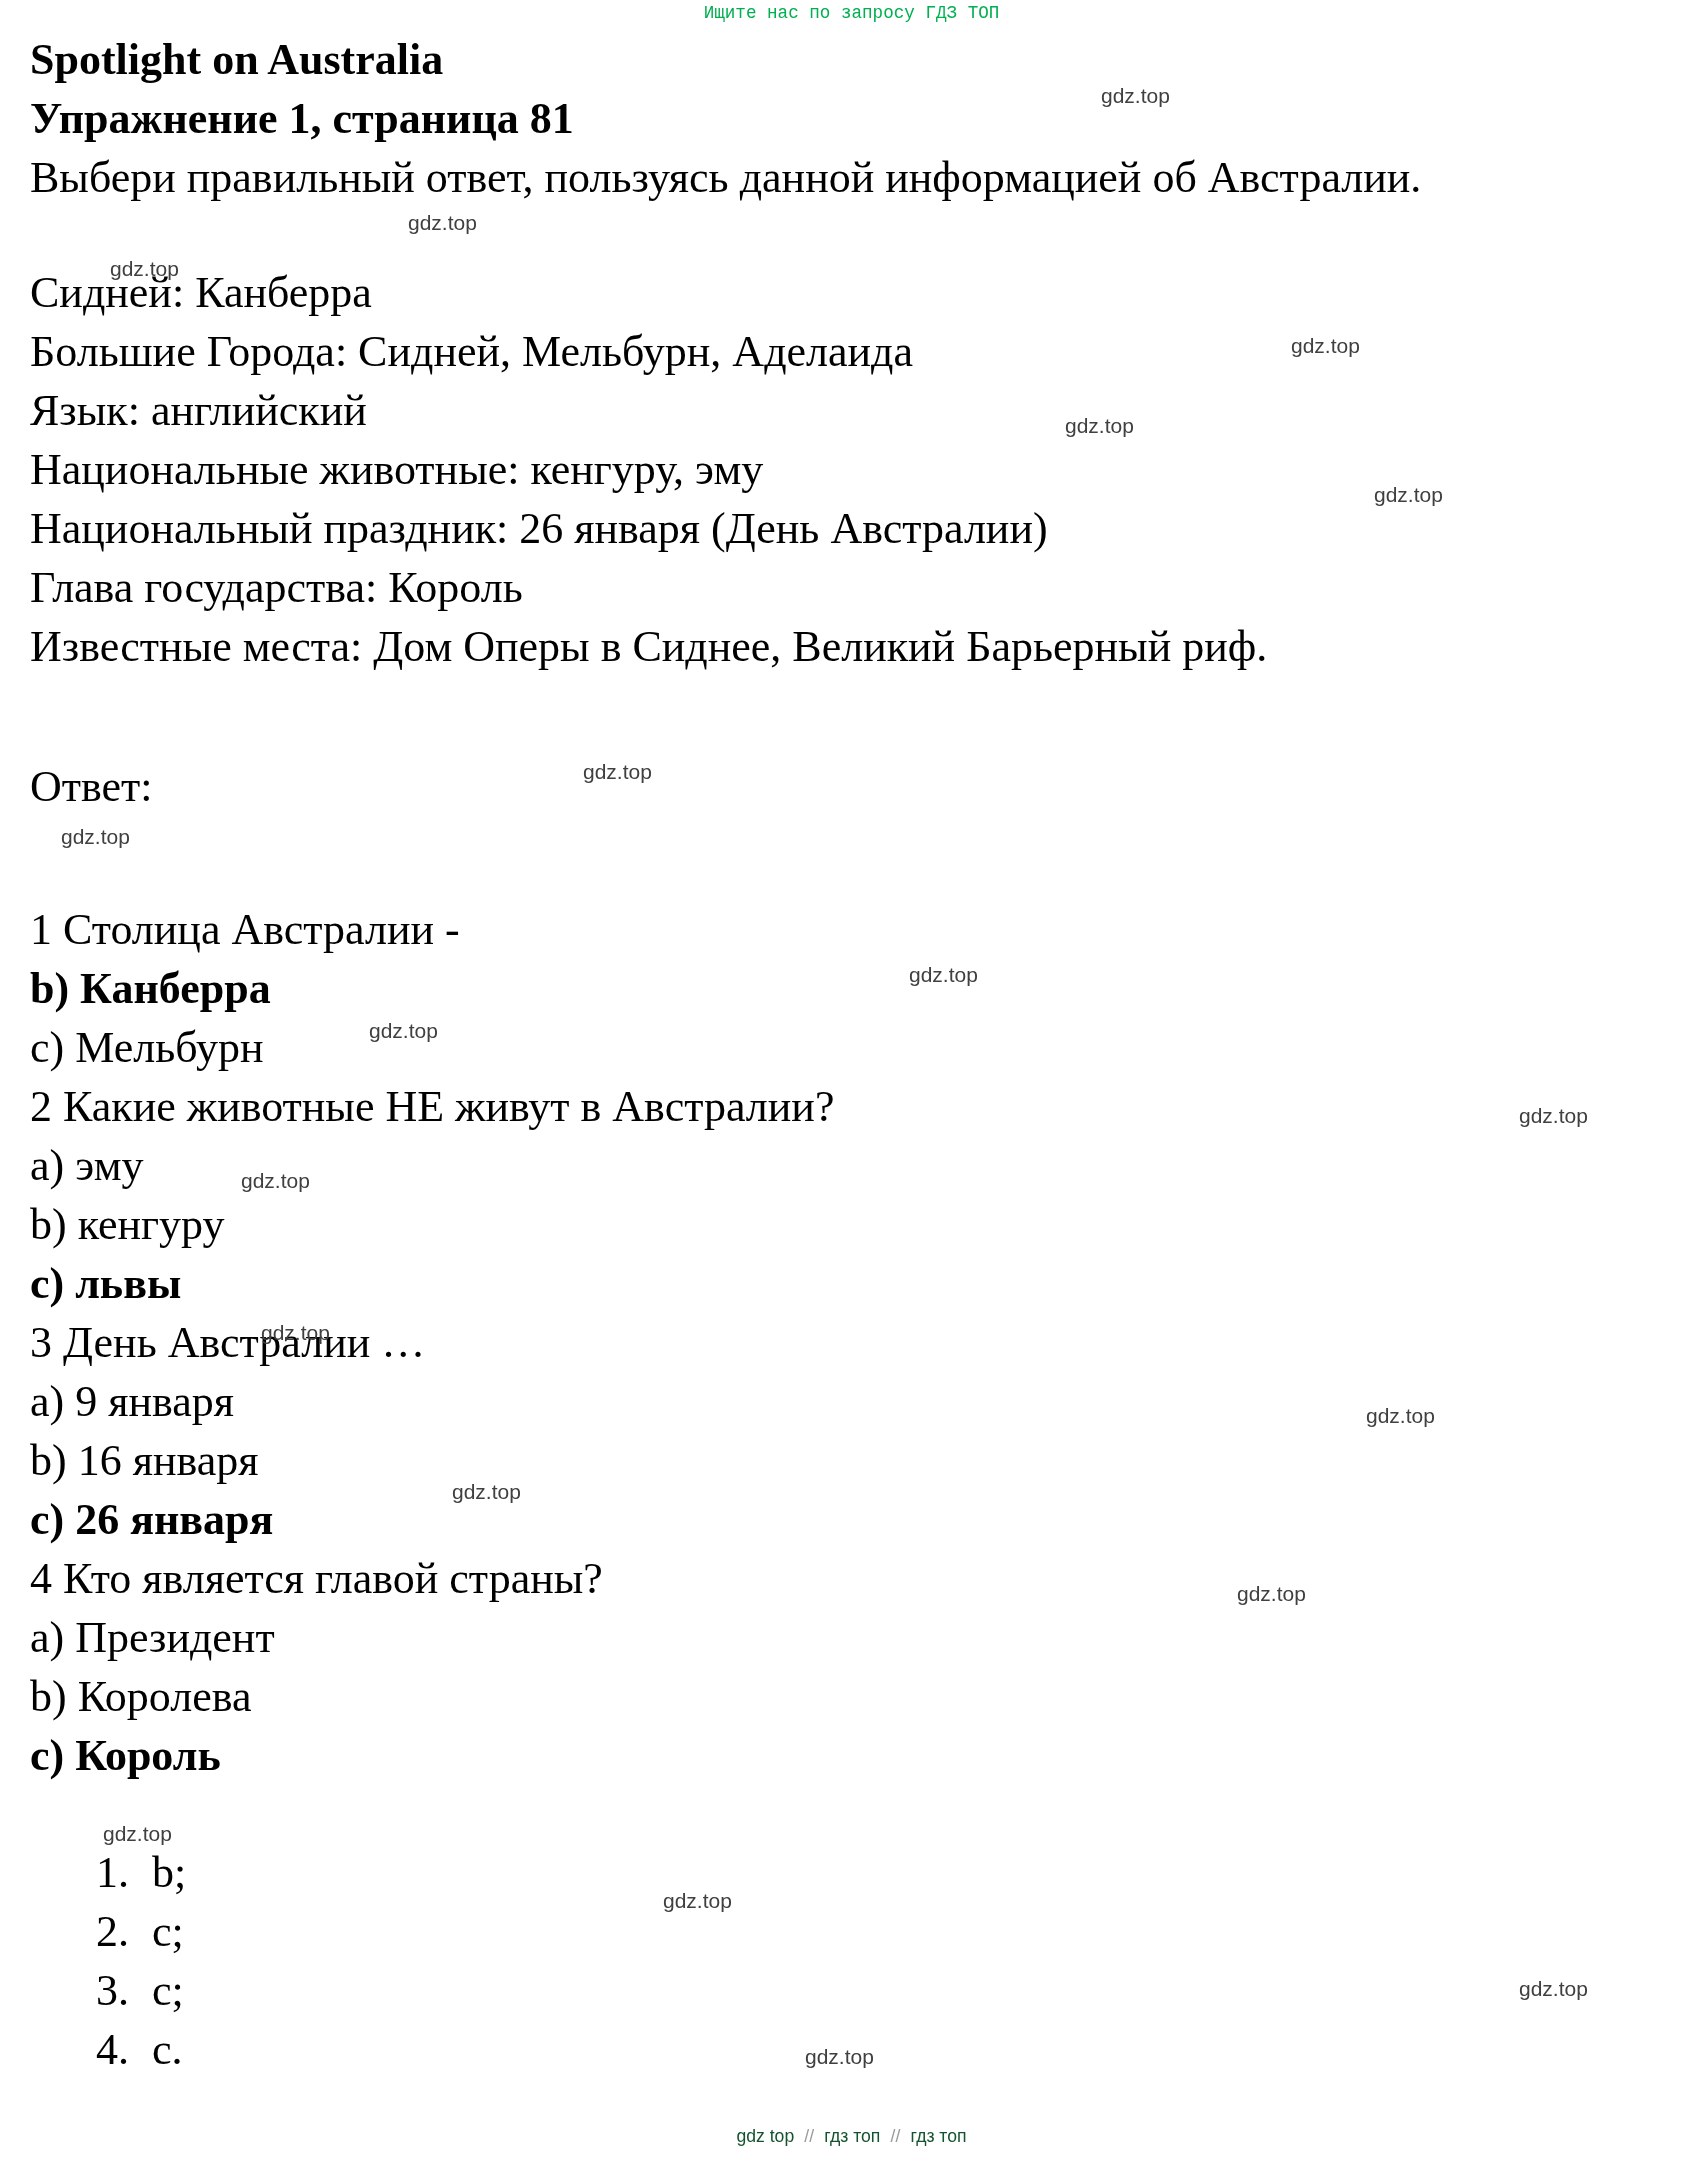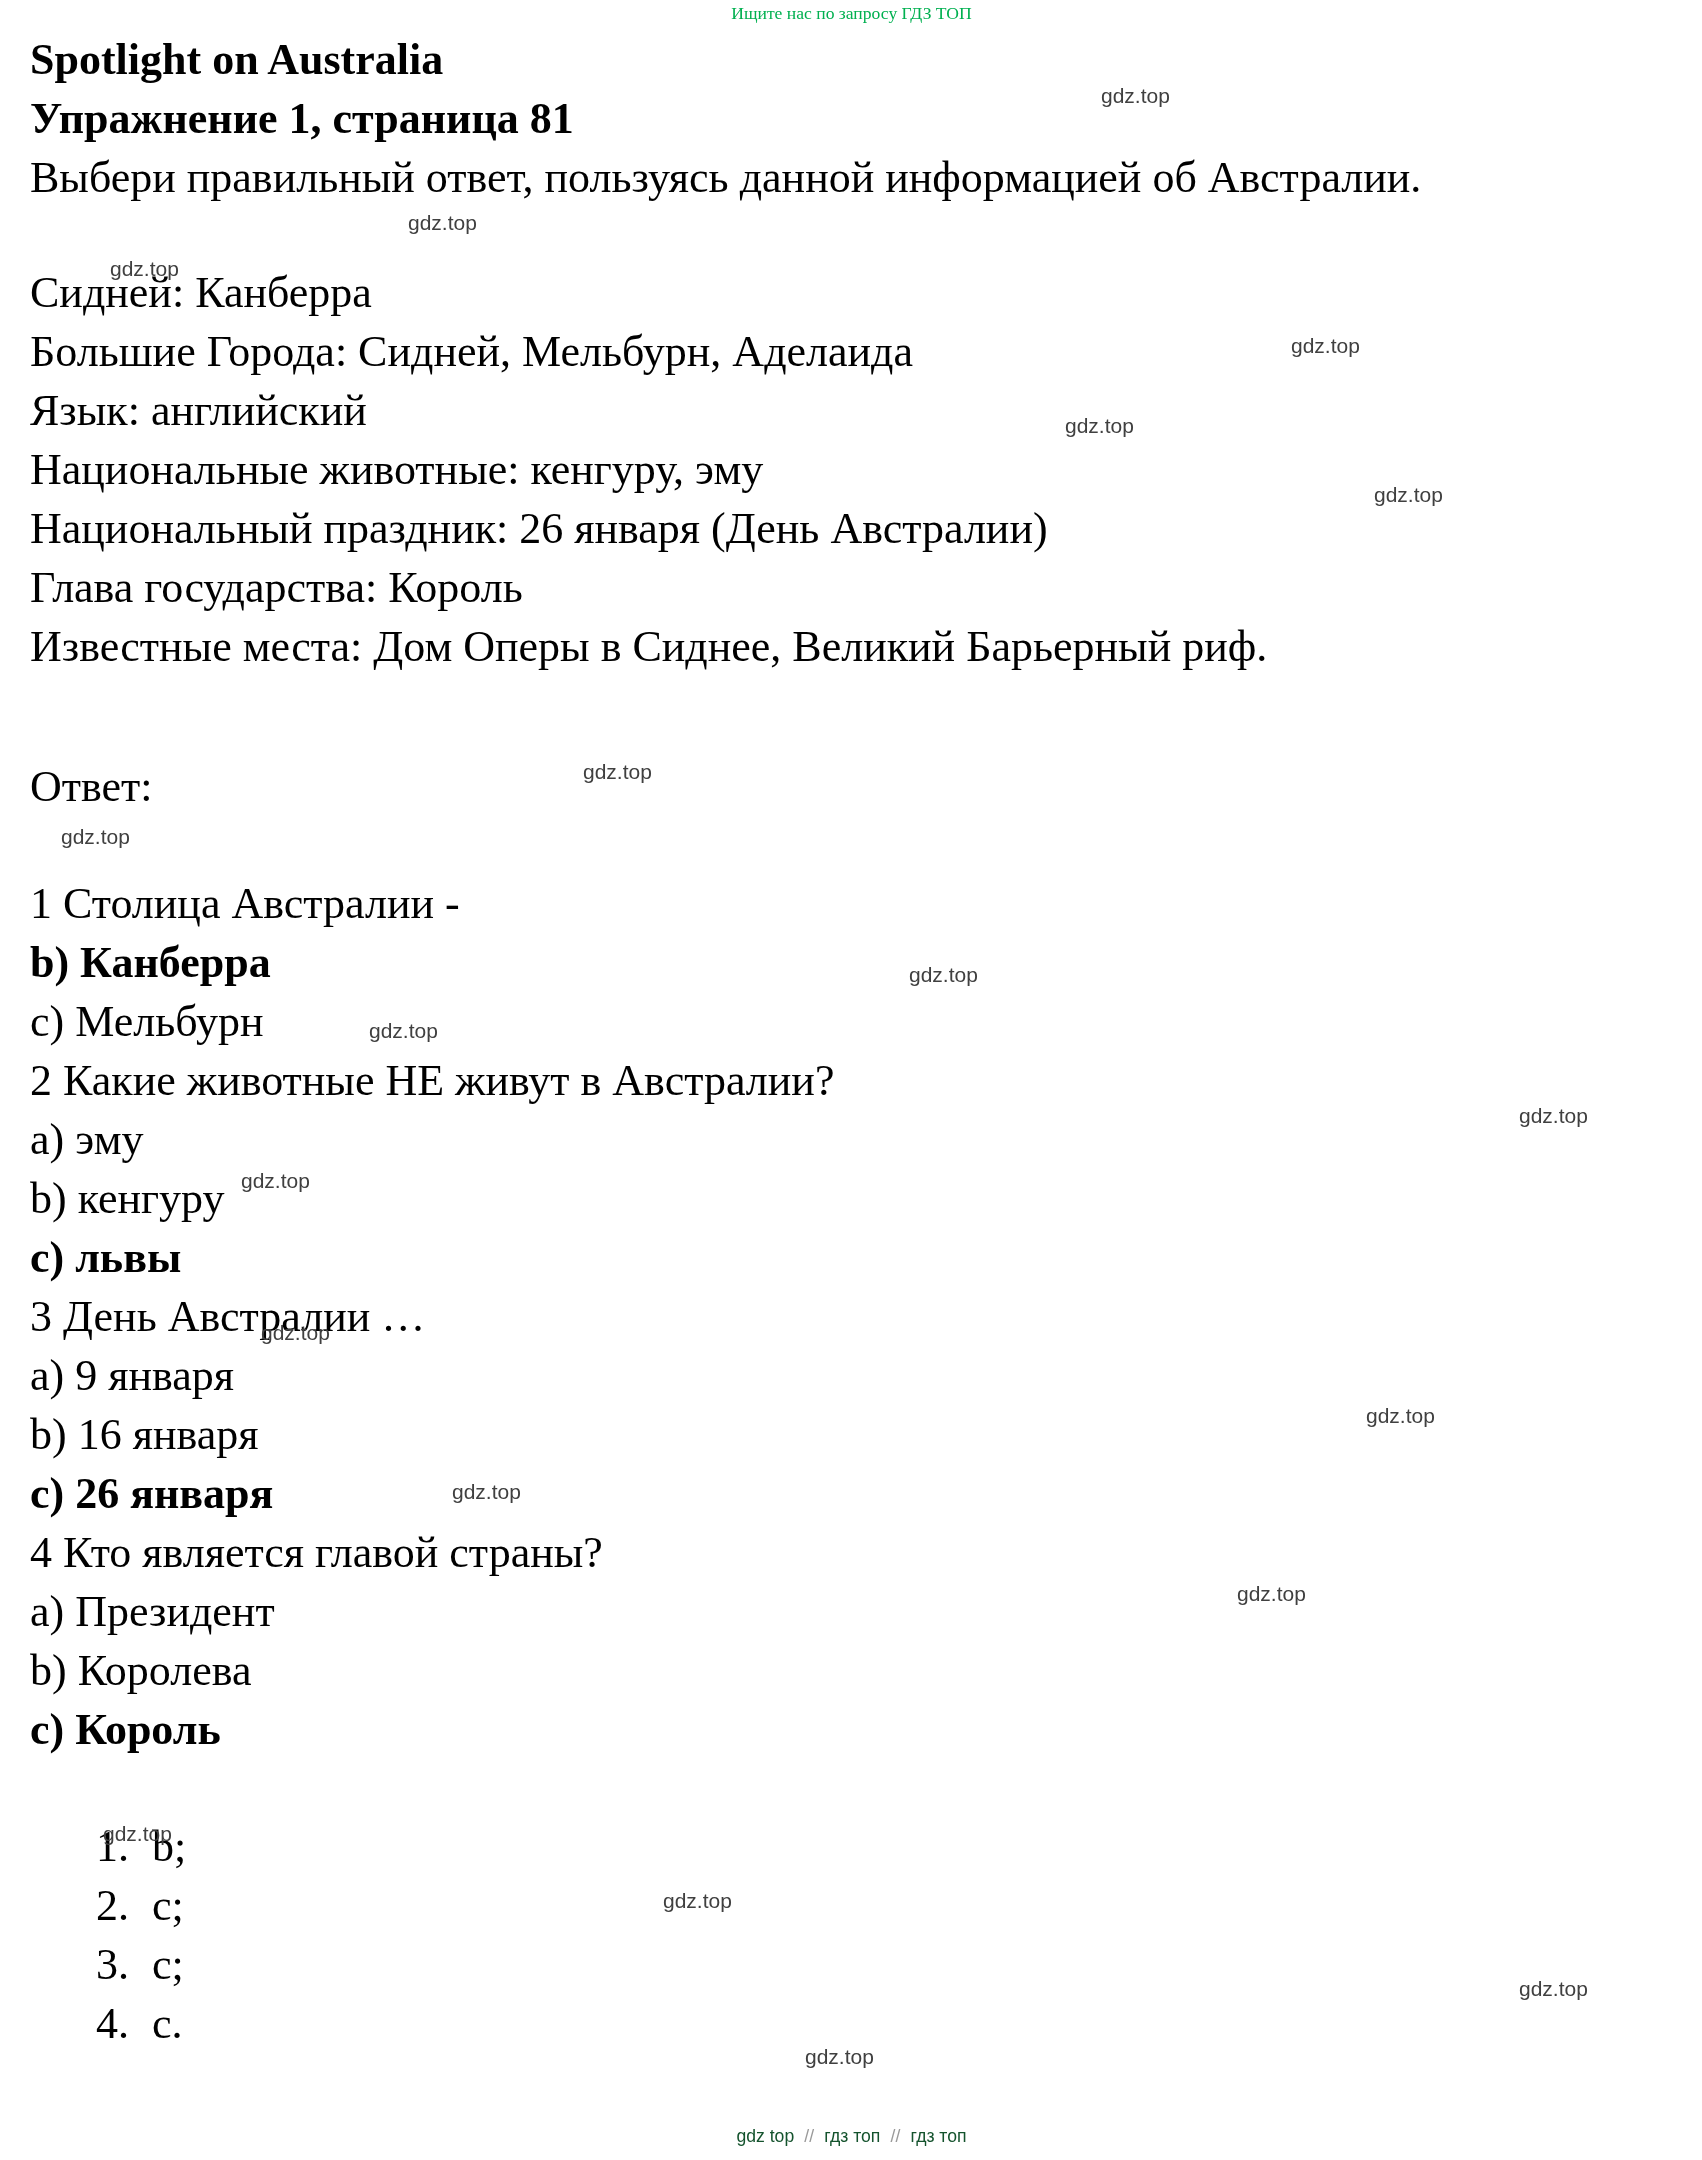--- a/index.html
+++ b/index.html
@@ -9,31 +9,31 @@
     background:#ffffff;
     color:#000000;
     font-family:"Liberation Serif", serif;
     font-size:44px;
     line-height:59px;
     overflow:hidden;
   }
   .banner {
     position:absolute; top:2.6px; left:0; width:100%;
     text-align:center;
-    font-family:Liberation Serif, serif;
+    font-family:Liberation Mono, monospace;
     font-size:17.6px; line-height:21px;
     color:#00b050;
   }
   .content { position:absolute; left:30px; top:30px; width:1652px;font-family:Liberation Serif, serif; }
   p { margin:0; }
   .bold { font-weight:bold; }
   h1.title, h2.subtitle { font-size:44px; line-height:59px; font-weight:bold; }
   .info-block { margin-top:56px; }
   .answer-label { margin-top:81px; }
-  .questions { margin-top:58px; }
+  .questions { margin-top:84px; }
   .final-answers { margin-top:58px; padding-left:66px; }
   .ans-row { display:flex; }
   .ans-num { width:56px; }
   .footer {
     position:absolute; top:2126px; left:0; width:100%;
     text-align:center;
     font-family:"Liberation Sans", sans-serif;
     font-size:17.6px; line-height:21px;
   }
   .f-word { color:#14532d; text-decoration:none; cursor:pointer; }

